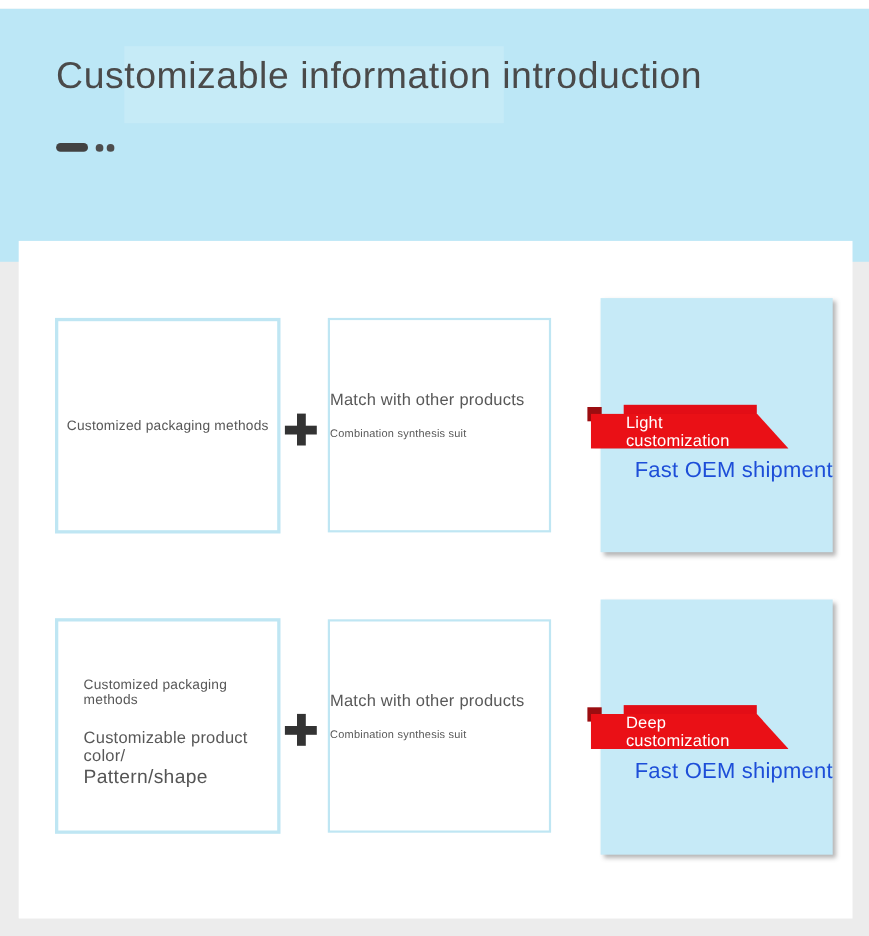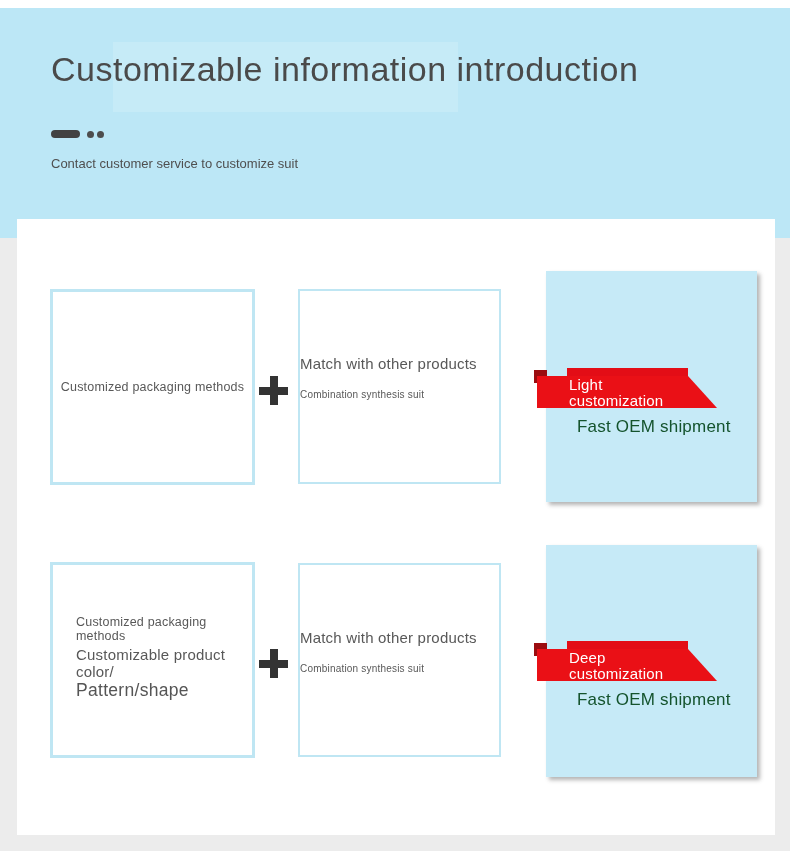--- a/index.html
+++ b/index.html
@@ -50,37 +50,37 @@
   .fbox .single{font-size:12.5px;letter-spacing:.2px;}
   .box1-r1{left:50px;top:289px;width:205px;height:196px;}
   .box2-r1{left:298px;top:289px;width:203px;height:195px;}
   .box1-r2{left:50px;top:562px;width:205px;height:196px;}
   .box2-r2{left:298px;top:563px;width:203px;height:194px;}
   .stackcenter{padding-top:64px;}
   .stackcenter .l1{font-size:15px;letter-spacing:.2px;display:block;}
   .stackcenter .l2{font-size:10px;letter-spacing:.2px;display:block;margin-top:17px;}
   .stackleft{padding:50px 6px 0 23px;text-align:left;}
   .stackleft .s1{font-size:12.5px;display:block;letter-spacing:.2px;}
-  .stackleft .s2{font-size:15px;display:block;margin-top:3px;letter-spacing:.2px;}
+  .stackleft .s2{font-size:15px;display:block;margin-top:19px;letter-spacing:.2px;}
   .stackleft .s3{font-size:17.5px;display:block;letter-spacing:.3px;color:#555;}
   
   .plus{position:absolute;width:30px;height:30px;}
   .plus .h{position:absolute;left:0;top:11px;width:29px;height:8px;background:var(--plus-color);}
   .plus .v{position:absolute;left:11px;top:0;width:8px;height:29px;background:var(--plus-color);}
   .plus-r1{left:259px;top:376px;}
   .plus-r2{left:259px;top:649px;}
   
   .panel{
     position:absolute;width:211px;background:var(--panel-bg);
     box-shadow:3px 3px 4px rgba(90,90,90,.45);
   }
   .panel-r1{left:546px;top:271px;height:231px;}
   .panel-r2{left:546px;top:545px;height:232px;}
   .panel-caption{
-    position:absolute;left:31px;font-size:17px;color:#14532d;letter-spacing:.2px;white-space:nowrap;
+    position:absolute;left:31px;font-size:20px;color:#1d4ed8;letter-spacing:.2px;white-space:nowrap;
   }
   .panel-r1 .panel-caption{top:146px;}
   .panel-r2 .panel-caption{top:145px;}
   
   .ribbon{position:absolute;width:186px;height:42px;}
   .ribbon-r1{left:533px;top:368px;}
   .ribbon-r2{left:533px;top:641px;}
   .ribbon .back{position:absolute;left:34px;top:0;width:121px;height:9px;background:var(--ribbon-back);}
   .ribbon .fold{position:absolute;left:1px;top:2px;width:13px;height:13px;background:var(--ribbon-fold);}
   .ribbon .banner{
@@ -102,21 +102,20 @@
   <div class="top-strip"></div>
 
   <header class="hero">
     <div class="hero-highlight"></div>
     <h1 class="hero-title">Customizable information introduction</h1>
     <div class="accent">
       <span class="bar"></span>
       <span class="dot d1"></span>
       <span class="dot d2"></span>
     </div>
-    <p class="hero-subtitle">Contact customer service to customize suit</p>
   </header>
 
   <main class="card"></main>
 
   <div class="fbox center-one box1-r1">
     <span class="single">Customized packaging methods</span>
   </div>
 
   <div class="plus plus-r1">
     <span class="h"></span>

